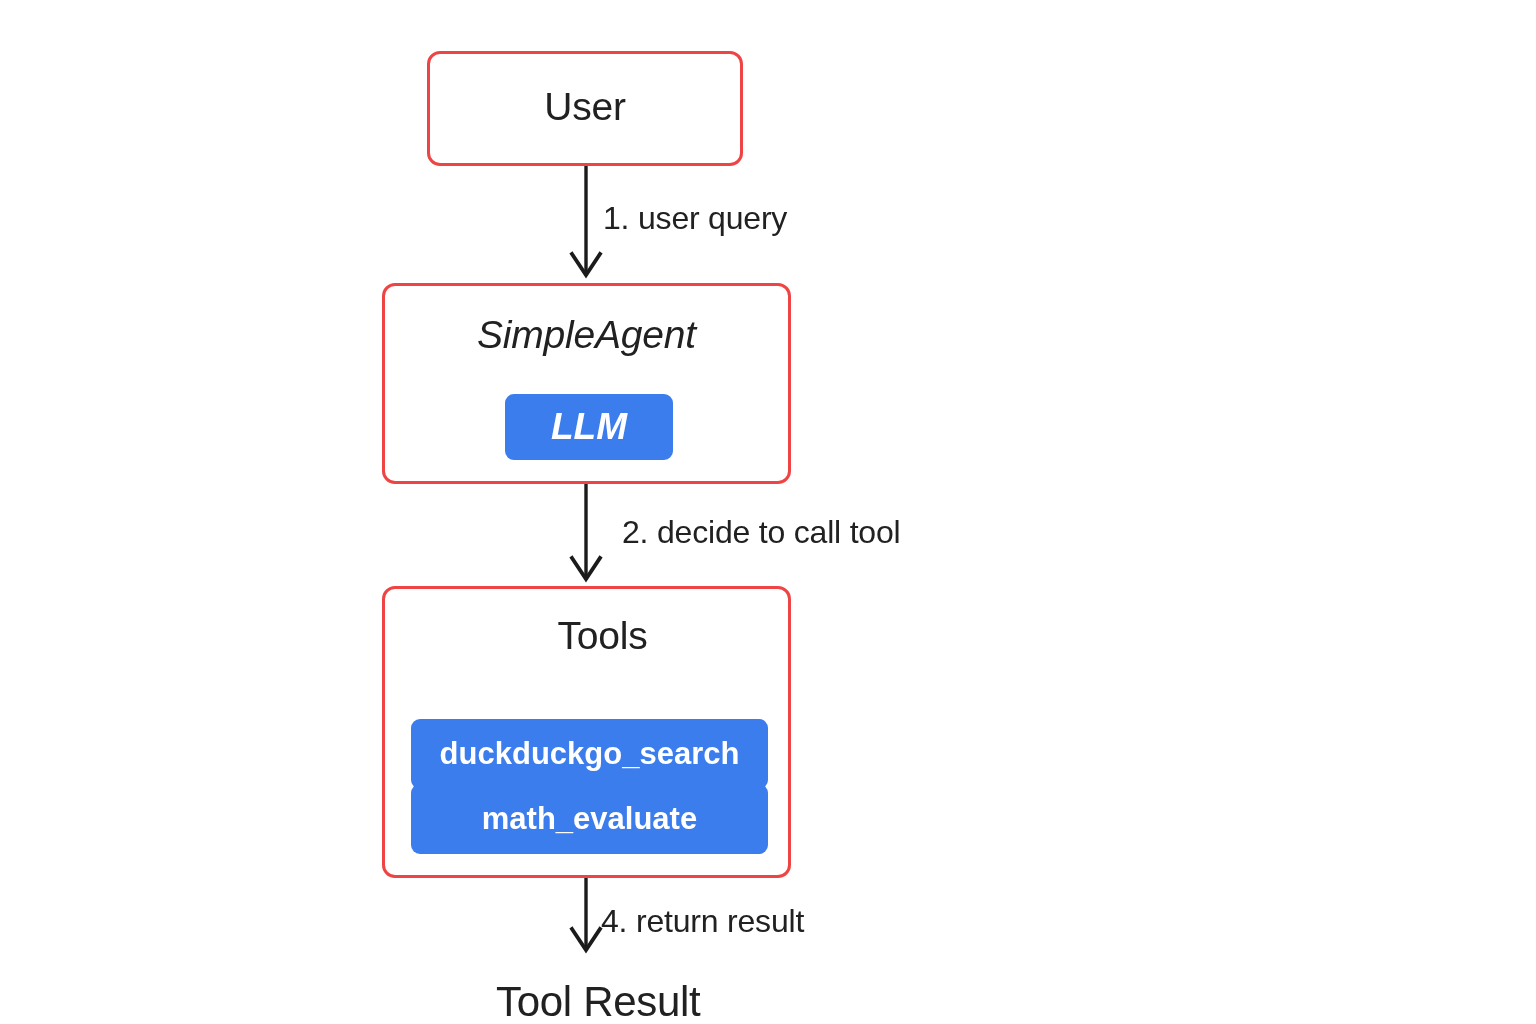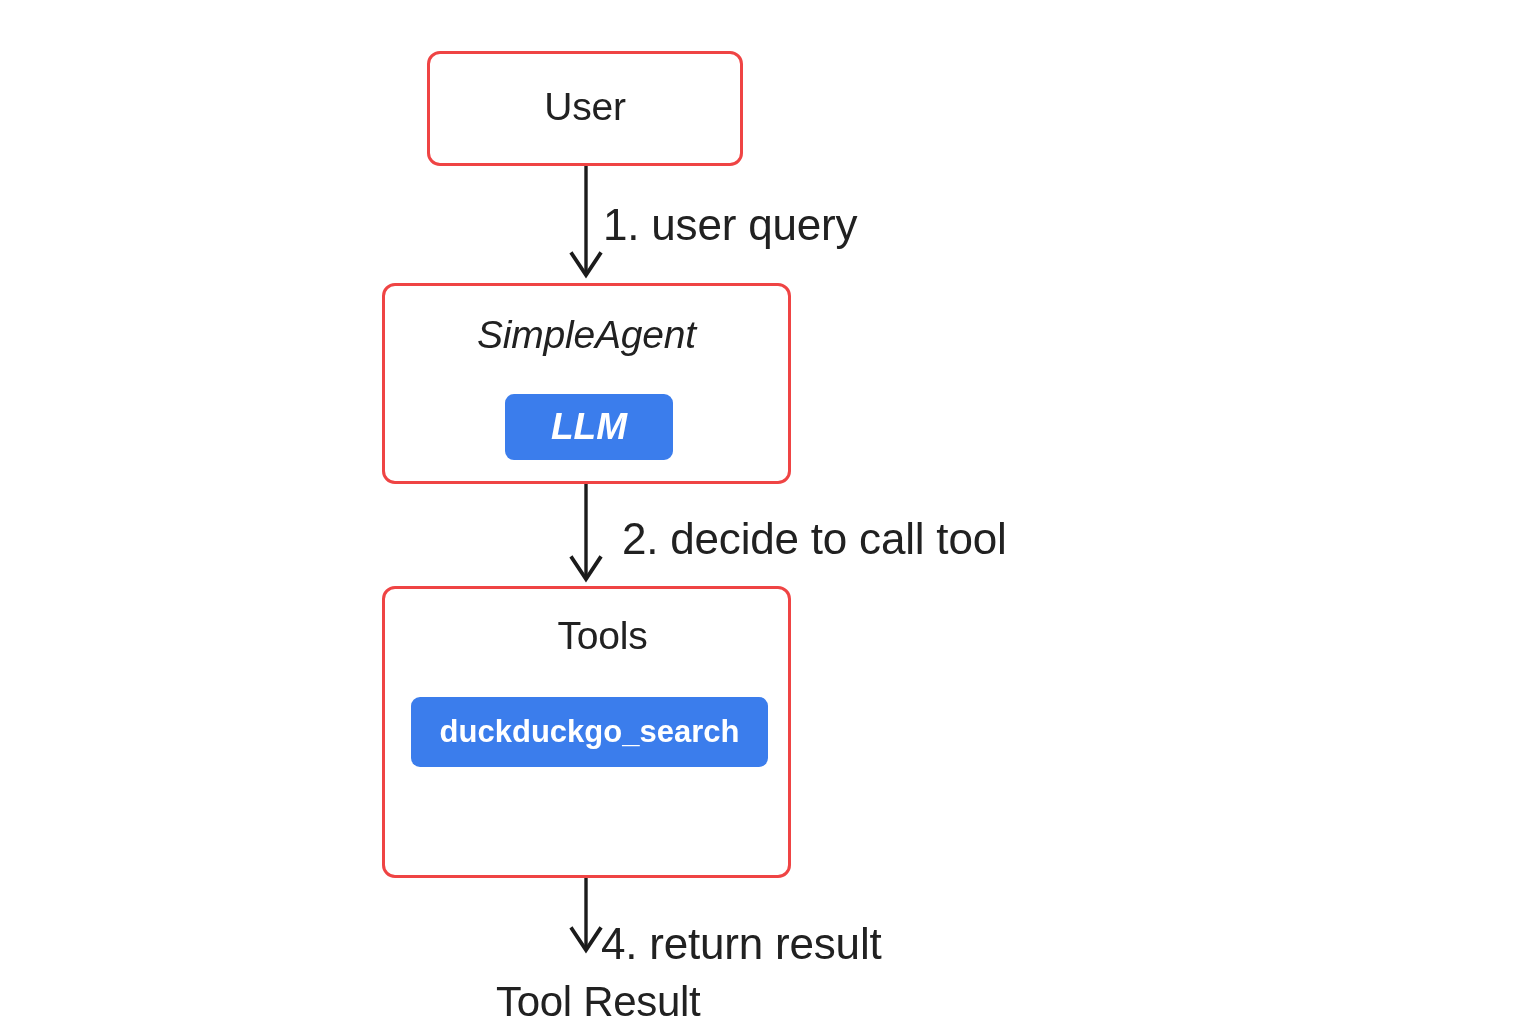--- a/index.html
+++ b/index.html
@@ -91,46 +91,46 @@
   #badge-llm {
     left: 120px;
     top: 108px;
     width: 168px;
     height: 66px;
     font-size: 37px;
     letter-spacing: 0px;
   }
   #badge-duckduckgo {
     left: 26px;
-    top: 108px;
+    top: 130px;
     width: 357px;
     height: 70px;
     font-size: 31px;
   }
   #badge-math {
     left: 26px;
     top: 195px;
     width: 357px;
     height: 70px;
     font-size: 31px;
   }
 
   
   .edge-label {
     position: absolute;
-    font-size: 44px;
+    font-size: 32px;
     font-weight: 400;
     color: #212121;
     white-space: nowrap;
     letter-spacing: -0.2px;
   }
   #label-step1 { left: 603px; top: 200px; }
   #label-step2 { left: 609px; top: 514px; margin-left: 13px; }
   #label-step3 { left: 820px; top: 705px; }
-  #label-step4 { left: 601px; top: 903px; margin-top: 16px; }
+  #label-step4 { left: 601px; top: 903px; }
 
   .terminal-label {
     position: absolute;
     font-size: 42px;
     font-weight: 400;
     color: #212121;
     white-space: nowrap;
     letter-spacing: -0.3px;
   }
   #label-tool-result {
@@ -166,20 +166,21 @@
   </div>
 
   <div class="node" id="node-simpleagent">
     <div class="node-title">SimpleAgent</div>
     <div class="badge" id="badge-llm">LLM</div>
   </div>
 
   <div class="node" id="node-tools">
     <div class="node-title">Tools</div>
     <div class="badge" id="badge-duckduckgo">duckduckgo_search</div>
+    <div class="badge" id="badge-math">math_evaluate</div>
   </div>
 
   <div class="edge-label" id="label-step1">1. user query</div>
 
   <div class="edge-label" id="label-step2">2. decide to call tool</div>
 
 
   <div class="edge-label" id="label-step4">4. return result</div>
 
   <div class="terminal-label" id="label-tool-result">Tool Result</div>

